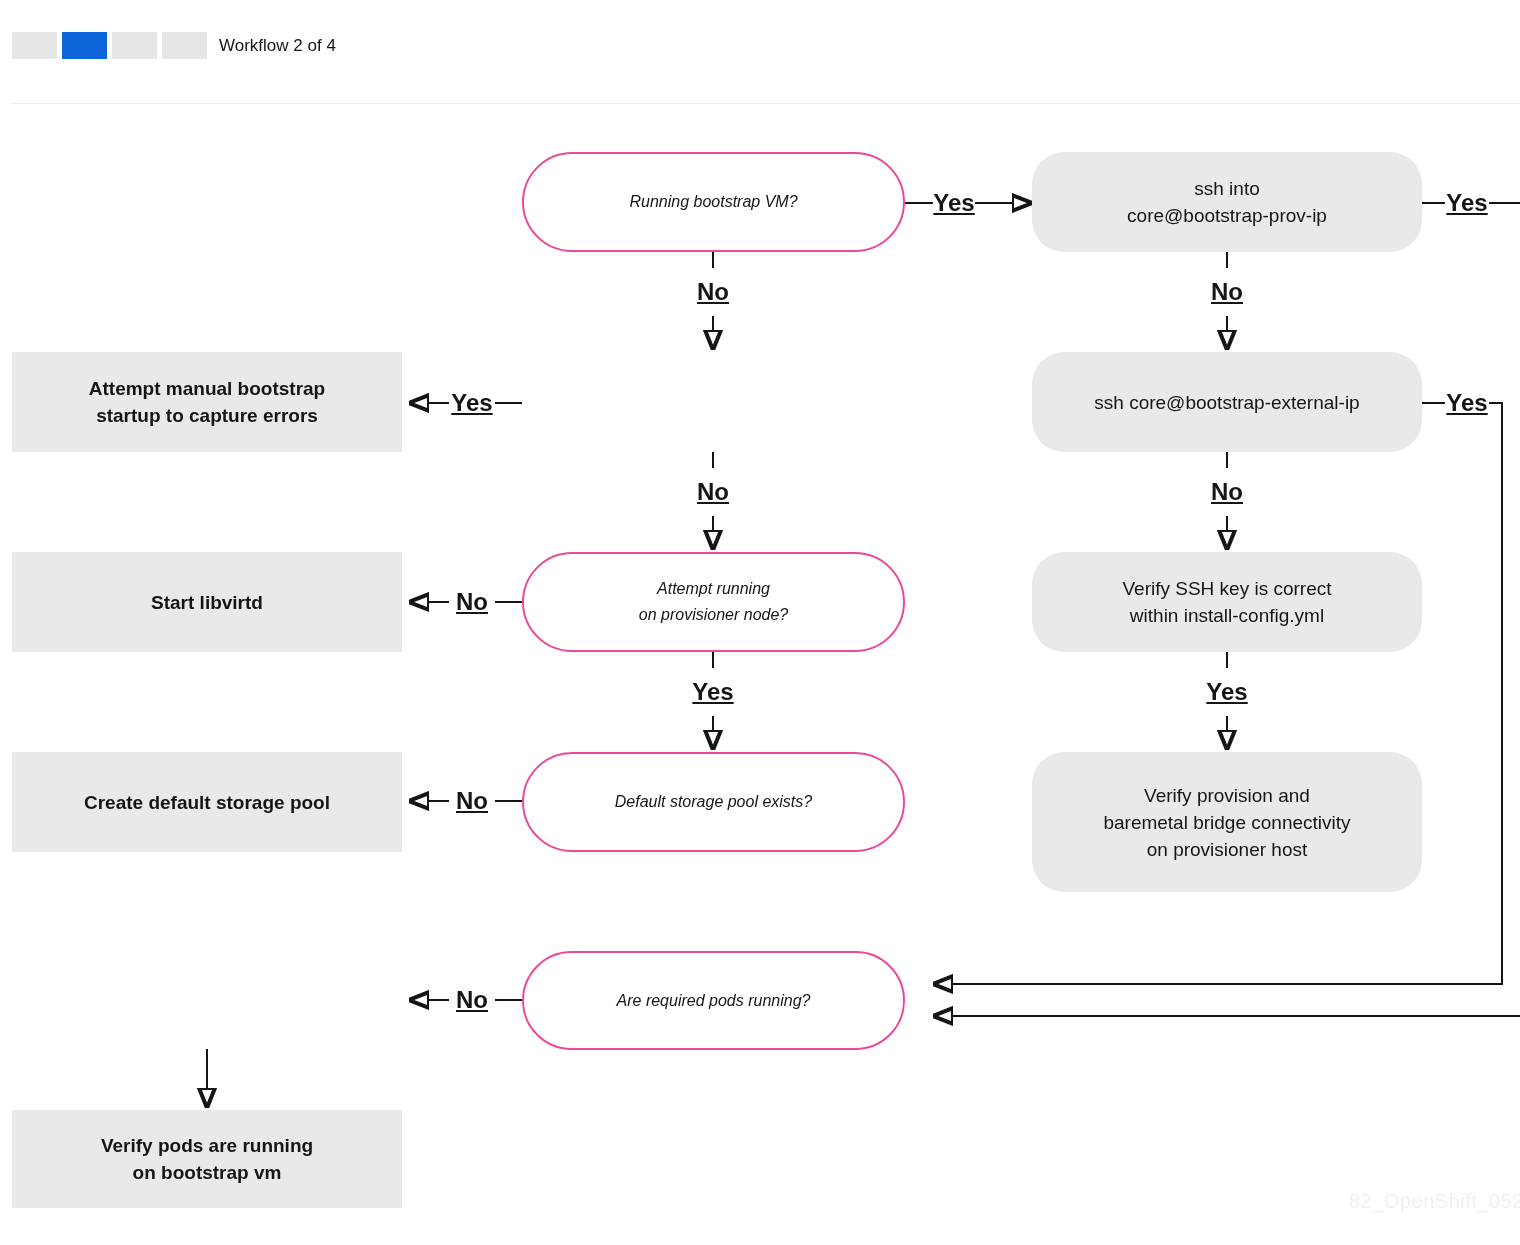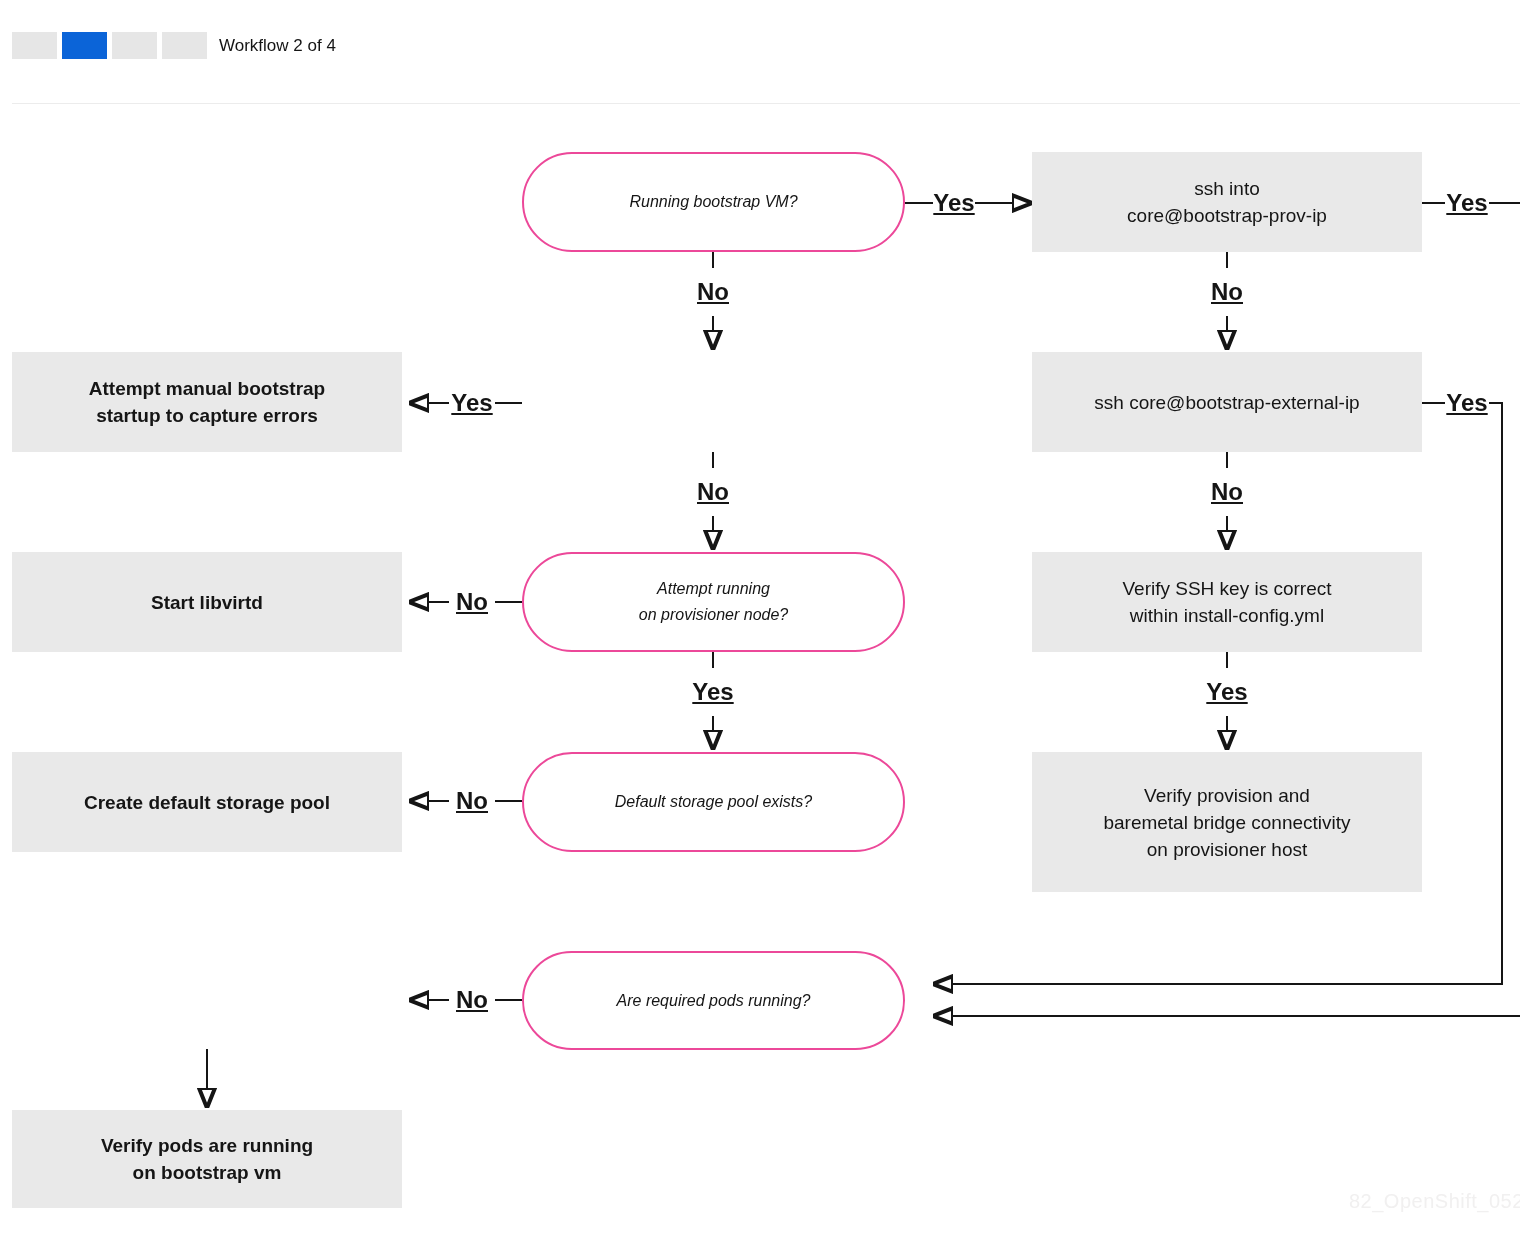--- a/index.html
+++ b/index.html
@@ -23,21 +23,21 @@
     font-style: italic; font-size: 16px; font-weight: 500; line-height: 26px; white-space: pre-line;
   }
 
   
   .action {
     position: absolute; background: #e9e9e9;
     display: flex; align-items: center; justify-content: center; text-align: center;
     font-size: 19px; font-weight: 500; line-height: 27px; white-space: pre-line;
   }
   .action.left  { left: 0; width: 390px; font-weight: bold; }
-  .action.right { left: 1020px; width: 390px; }
+  .action.right { left: 1020px; width: 390px; border-radius: 32px; }
 
   
   .edge-label {
     position: absolute; transform: translate(-50%, -50%);
     font-size: 24px; font-weight: 600; line-height: 22px; white-space: nowrap; text-decoration: underline;
   }
 
   .wires { position: absolute; left: 0; top: 0; }
   .wires path { stroke: #151515; stroke-width: 2; fill: none; }
 

